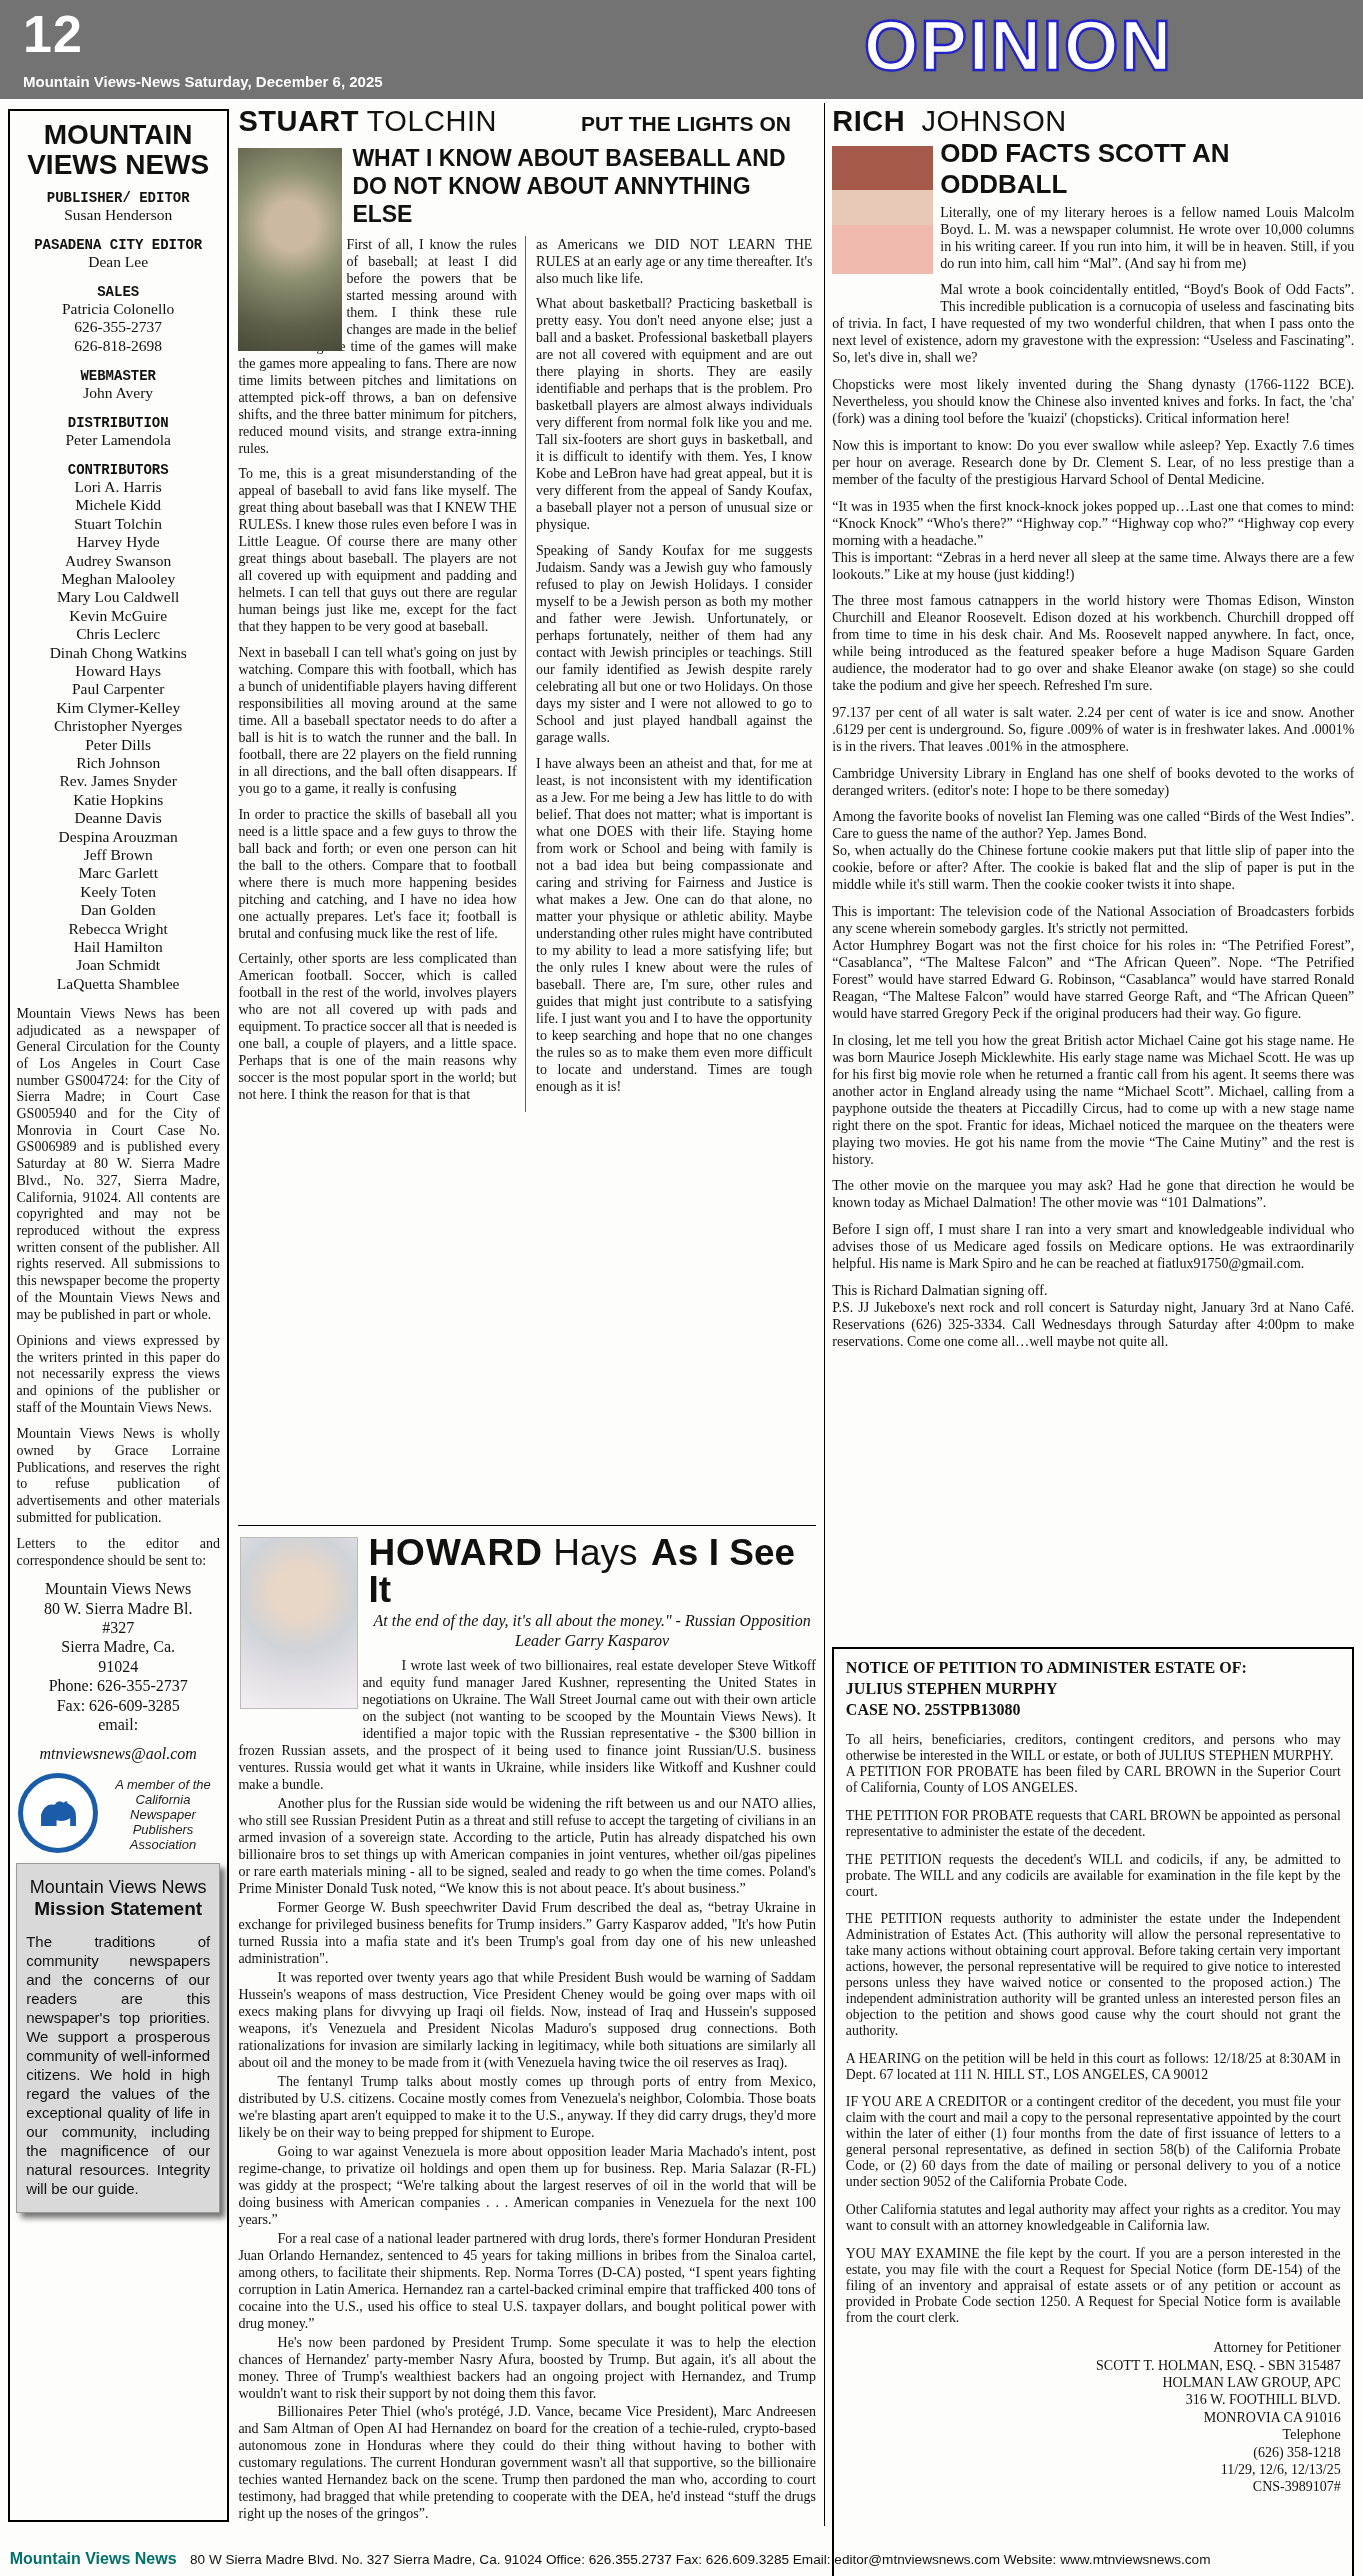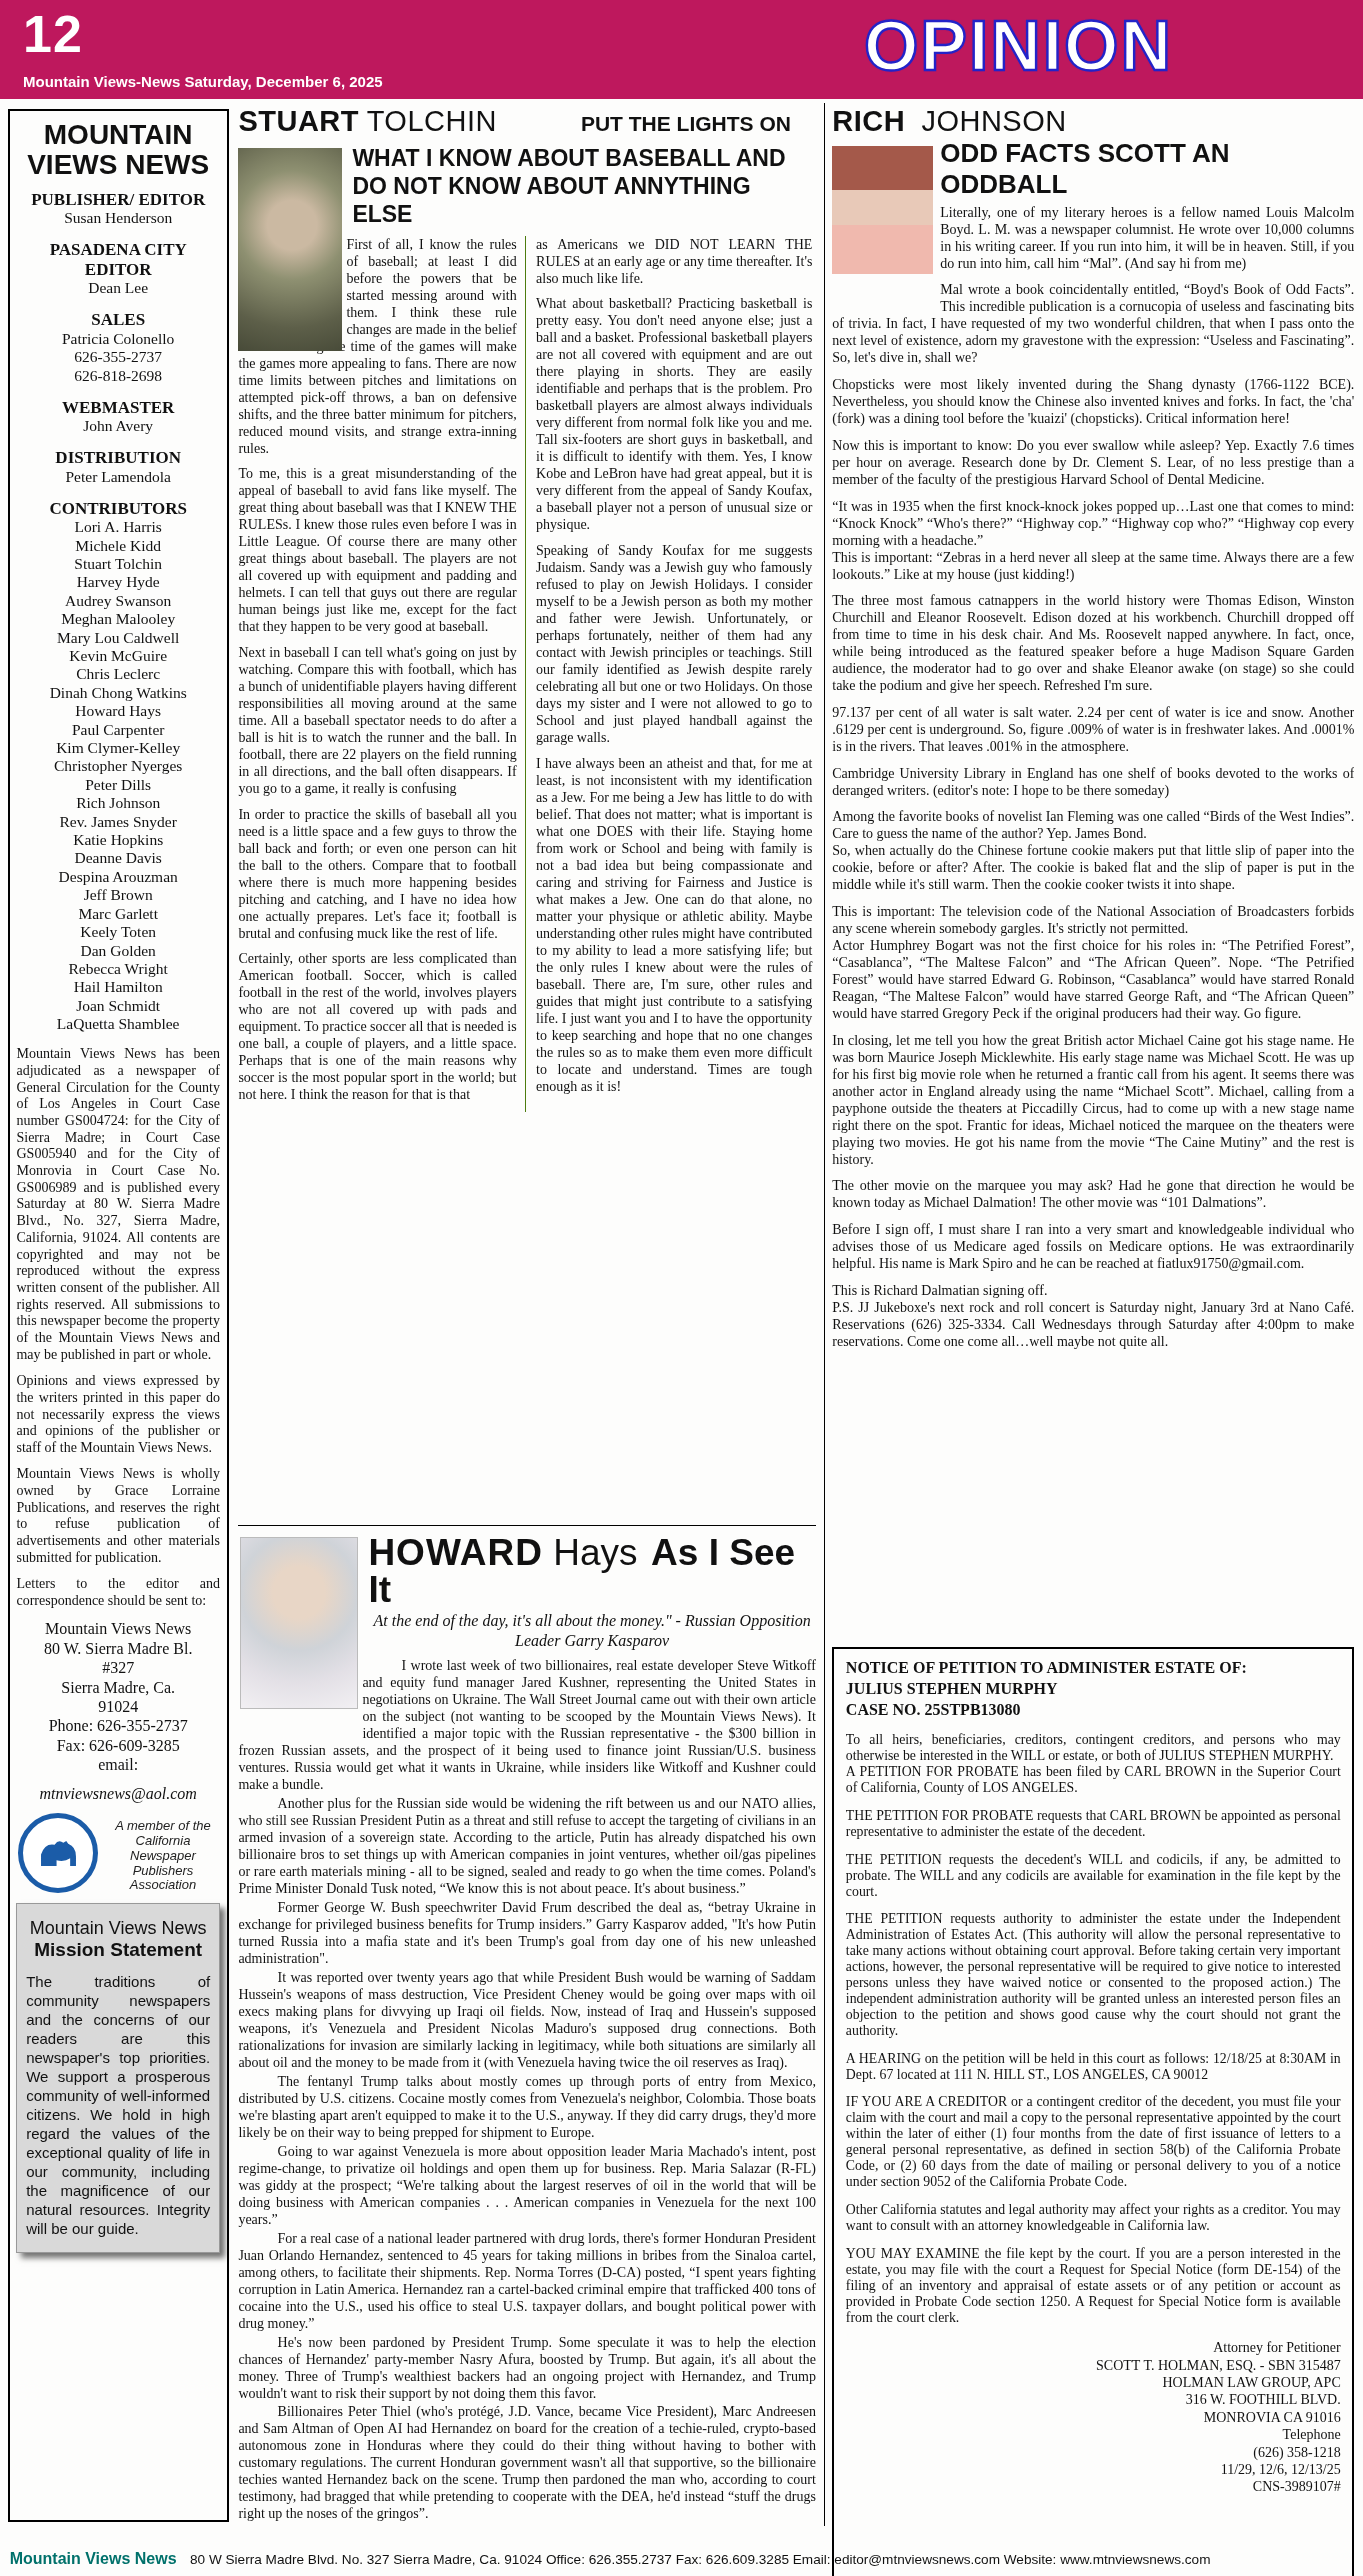--- a/index.html
+++ b/index.html
@@ -1,35 +1,35 @@
 <!DOCTYPE html>
 <html><head>
 <meta charset="utf-8">
 <style>
   html,body{margin:0;padding:0;background:#e8e8e8;}
   .page{position:relative;width:1364px;height:2576px;background:#fdfdfc;overflow:hidden;
         font-family:"Liberation Serif",serif;color:#111;}
   
-  .topbar{position:absolute;left:0;top:0;width:1364px;height:99px;background:#be185d;}
+  .topbar{position:absolute;left:0;top:0;width:1364px;height:99px;background:#737373;}
   .page-number{position:absolute;left:23px;top:3.9px;color:#fff;font-family:"Liberation Sans",sans-serif;
         font-weight:bold;font-size:52px;letter-spacing:1px;}
   .dateline{position:absolute;left:23px;bottom:8.7px;color:#fff;font-family:"Liberation Sans",sans-serif;
         font-weight:bold;font-size:15px;}
   .opinion-title{position:absolute;left:864px;top:5.8px;color:#fff;font-family:"Liberation Sans",sans-serif;
         font-weight:bold;font-size:70px;letter-spacing:1.9px;-webkit-text-stroke:2.4px #2323c8;
         text-shadow:0 0 1.9px #2323c8;}
   
   .content{position:absolute;left:0;top:103px;width:1364px;height:2423px;display:flex;}
   
   .sidebar{box-sizing:border-box;margin:5.8px 3.9px 0 7.7px;width:221px;height:2413px;border:2.9px solid #000;
         padding:5.8px 6.8px;overflow:hidden;text-align:center;flex:none;}
   .masthead{font-family:"Liberation Sans",sans-serif;font-weight:bold;font-size:28px;line-height:1.06;
         margin:3.9px 0 9.7px 0;}
   .staff-block{margin-bottom:12.6px;}
-  .staff-role{font-family:Liberation Serif, serif;font-weight:bold;font-size:17px;line-height:1.15;}
+  .staff-role{font-family:Liberation Mono, monospace;font-weight:bold;font-size:14px;line-height:1.15;}
   .staff-names{font-size:15.5px;line-height:18.4px;white-space:pre-line;}
   .legal{margin-top:5.8px;}
   .legal p{font-size:14px;line-height:16.7px;text-align:justify;margin:0 0 9.7px 0;}
   .address-block{font-size:16px;line-height:19.4px;white-space:pre-line;margin:5.8px 0 9.7px 0;}
   .address-email{font-style:italic;}
   .cnpa{display:flex;align-items:flex-end;gap:7.7px;margin:3.9px 0 9.7px 1.9px;}
   .cnpa-logo{flex:none;width:70px;height:70px;border-radius:50%;border:5.8px solid #1b5ca8;background:#fff;
         display:flex;align-items:center;justify-content:center;}
   .cnpa-text{font-family:"Liberation Sans",sans-serif;font-style:italic;font-size:13px;line-height:1.15;
         color:#222;text-align:center;flex:1;}

